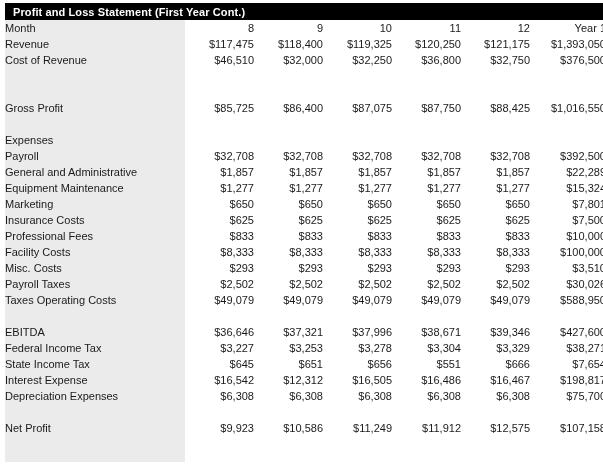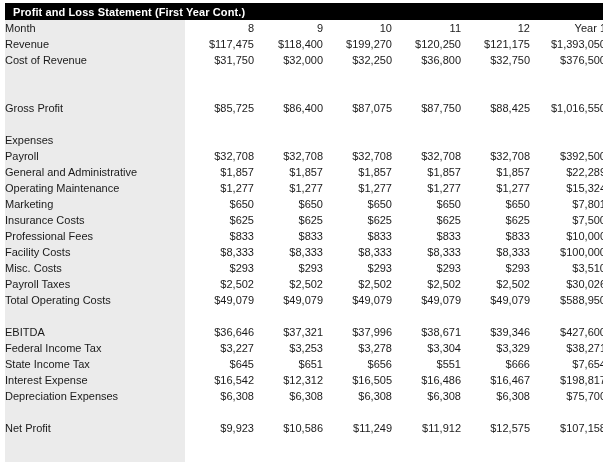--- a/index.html
+++ b/index.html
@@ -111,28 +111,28 @@
         <td class="num">11</td>
         <td class="num">12</td>
         <td class="num last">Year 1</td>
       </tr>
     </thead>
     <tbody id="tbody">
         <tr class="bold ">
           <td class="lbl">Revenue</td>
           <td class="num">$117,475</td>
           <td class="num">$118,400</td>
-          <td class="num">$199,270</td>
+          <td class="num">$119,325</td>
           <td class="num">$120,250</td>
           <td class="num">$121,175</td>
           <td class="num last">$1,393,050</td>
         </tr>
         <tr class="">
           <td class="lbl">Cost of Revenue</td>
-          <td class="num">$31,750</td>
+          <td class="num">$46,510</td>
           <td class="num">$32,000</td>
           <td class="num">$32,250</td>
           <td class="num">$36,800</td>
           <td class="num">$32,750</td>
           <td class="num last">$376,500</td>
         </tr>
         <tr class="spacer">
           <td class="lbl"></td>
           <td class="num"></td>
           <td class="num"></td>
@@ -189,21 +189,21 @@
         <tr class="">
           <td class="lbl">General and Administrative</td>
           <td class="num">$1,857</td>
           <td class="num">$1,857</td>
           <td class="num">$1,857</td>
           <td class="num">$1,857</td>
           <td class="num">$1,857</td>
           <td class="num last">$22,289</td>
         </tr>
         <tr class="">
-          <td class="lbl">Operating Maintenance</td>
+          <td class="lbl">Equipment Maintenance</td>
           <td class="num">$1,277</td>
           <td class="num">$1,277</td>
           <td class="num">$1,277</td>
           <td class="num">$1,277</td>
           <td class="num">$1,277</td>
           <td class="num last">$15,324</td>
         </tr>
         <tr class="">
           <td class="lbl">Marketing</td>
           <td class="num">$650</td>
@@ -252,21 +252,21 @@
         <tr class="">
           <td class="lbl">Payroll Taxes</td>
           <td class="num">$2,502</td>
           <td class="num">$2,502</td>
           <td class="num">$2,502</td>
           <td class="num">$2,502</td>
           <td class="num">$2,502</td>
           <td class="num last">$30,026</td>
         </tr>
         <tr class="bold ">
-          <td class="lbl">Total Operating Costs</td>
+          <td class="lbl">Taxes Operating Costs</td>
           <td class="num">$49,079</td>
           <td class="num">$49,079</td>
           <td class="num">$49,079</td>
           <td class="num">$49,079</td>
           <td class="num">$49,079</td>
           <td class="num last">$588,950</td>
         </tr>
         <tr class="spacer">
           <td class="lbl"></td>
           <td class="num"></td>

